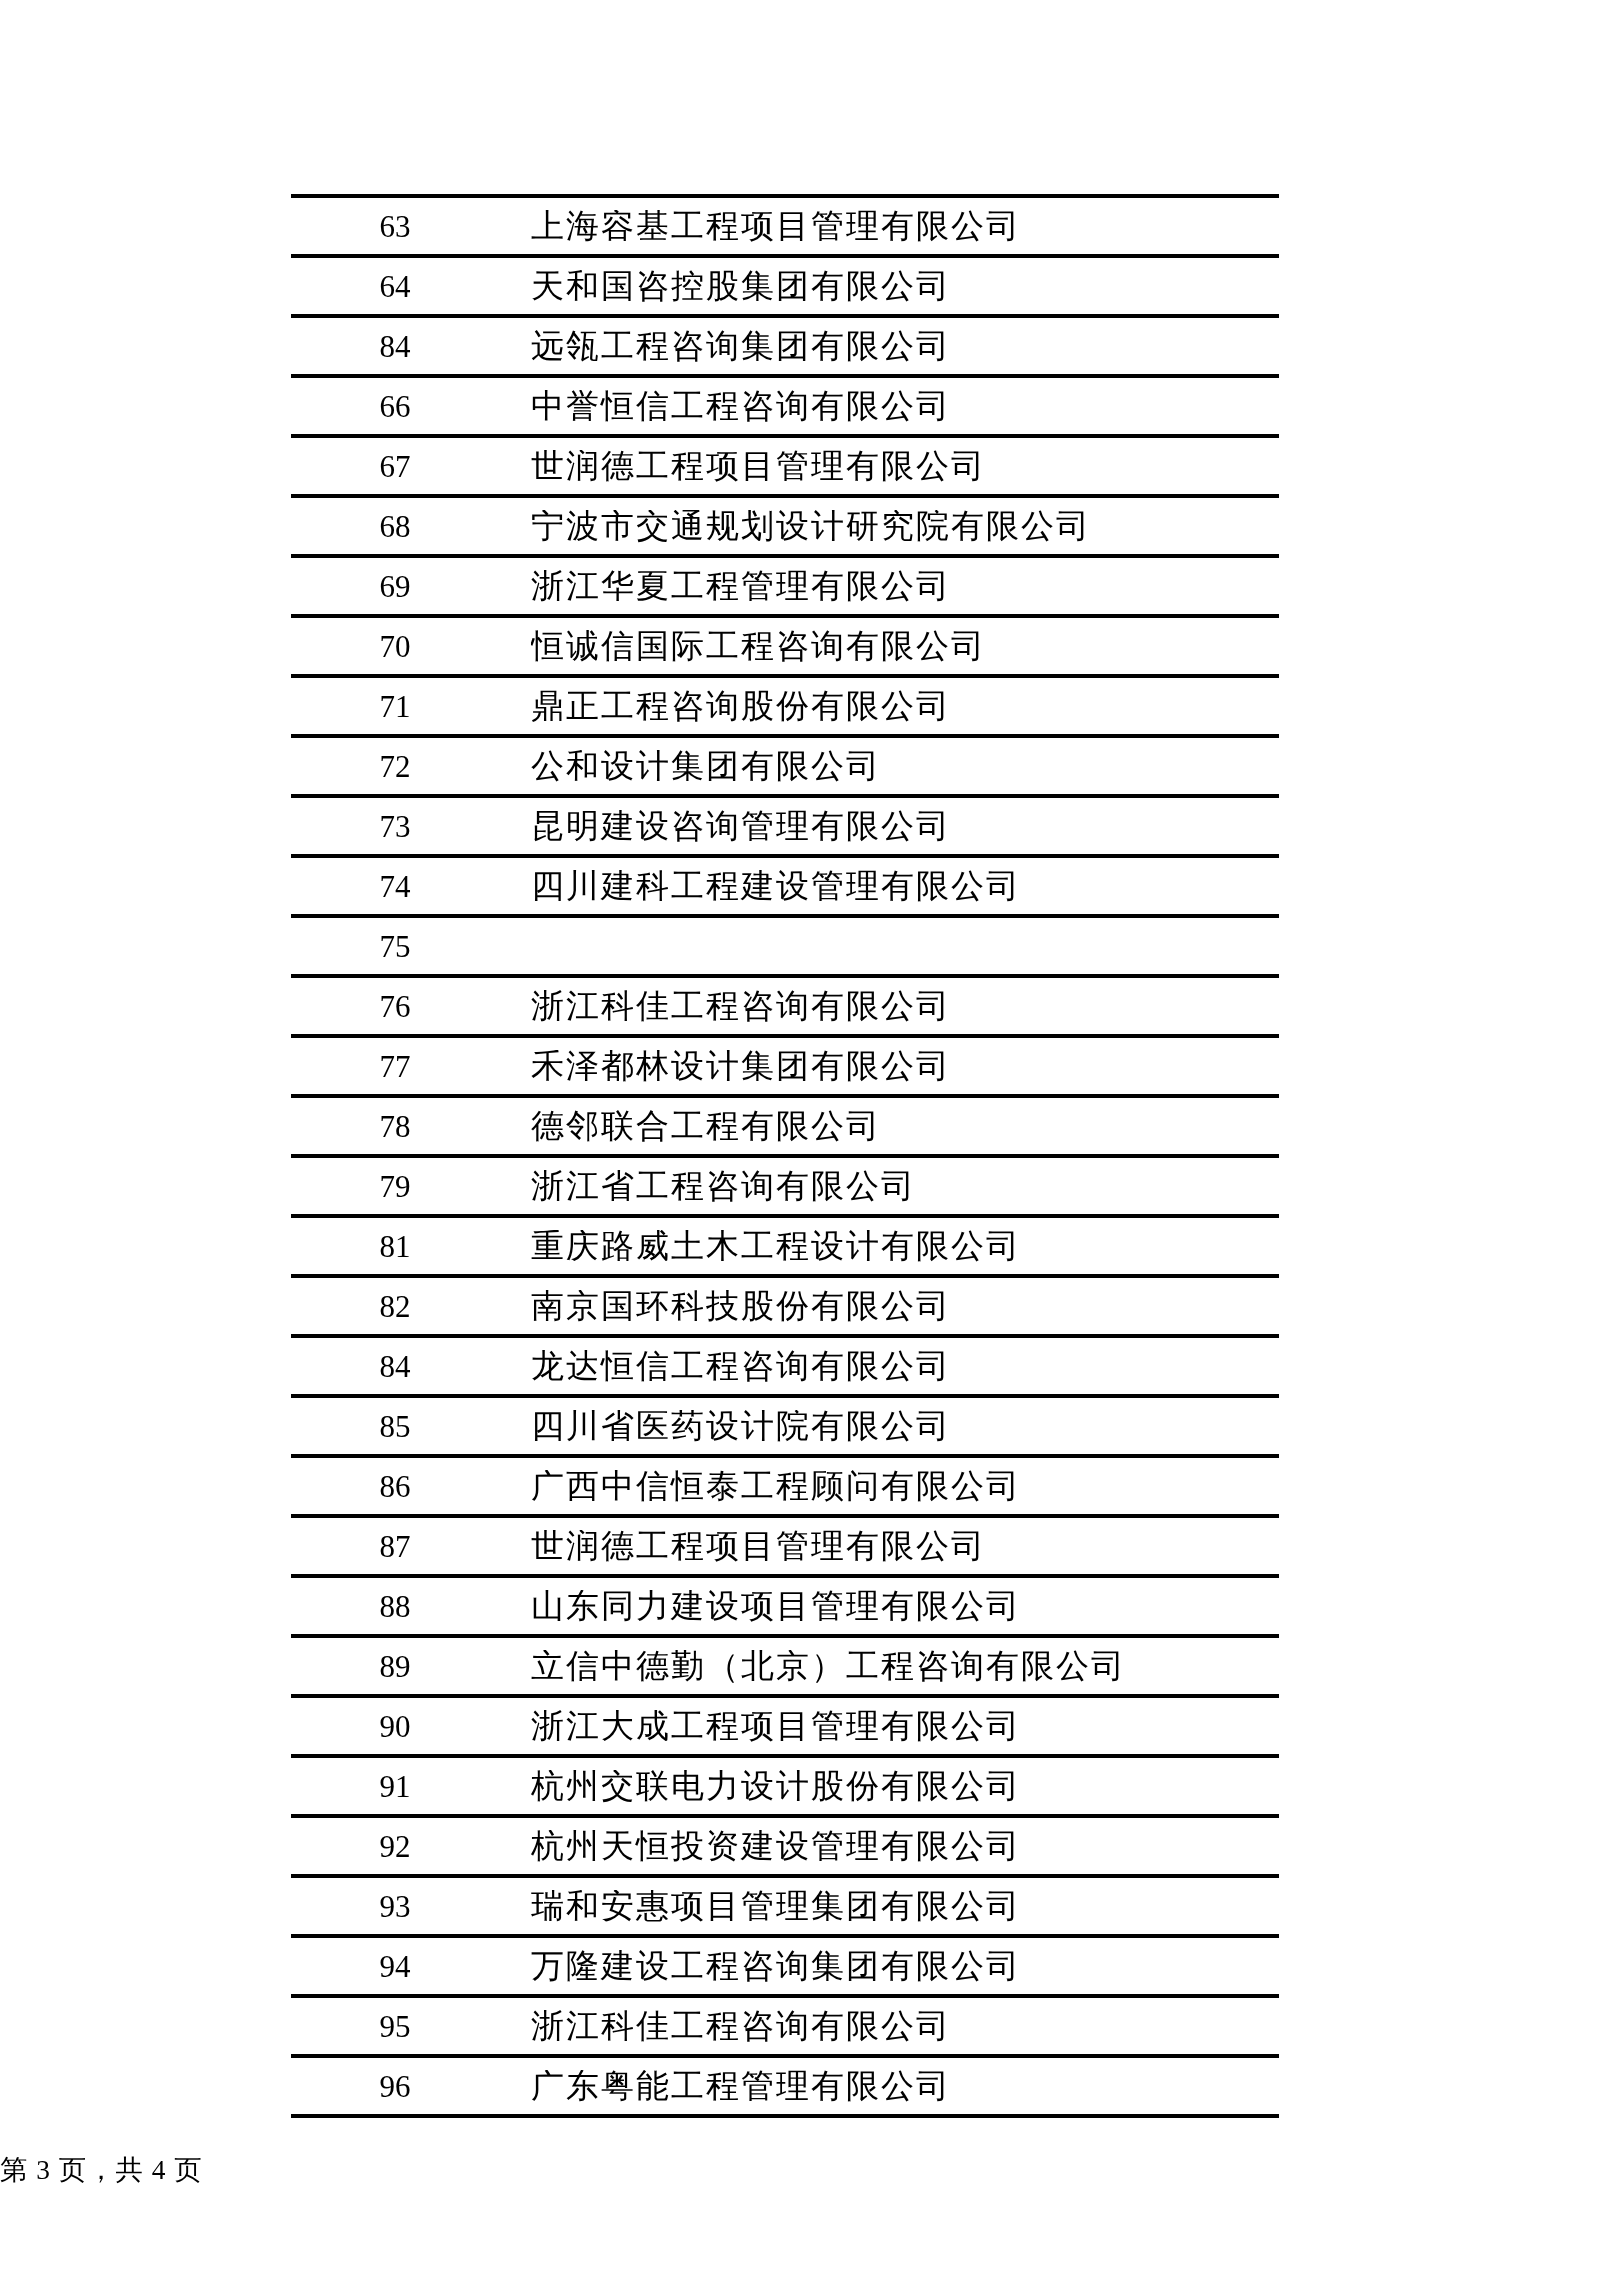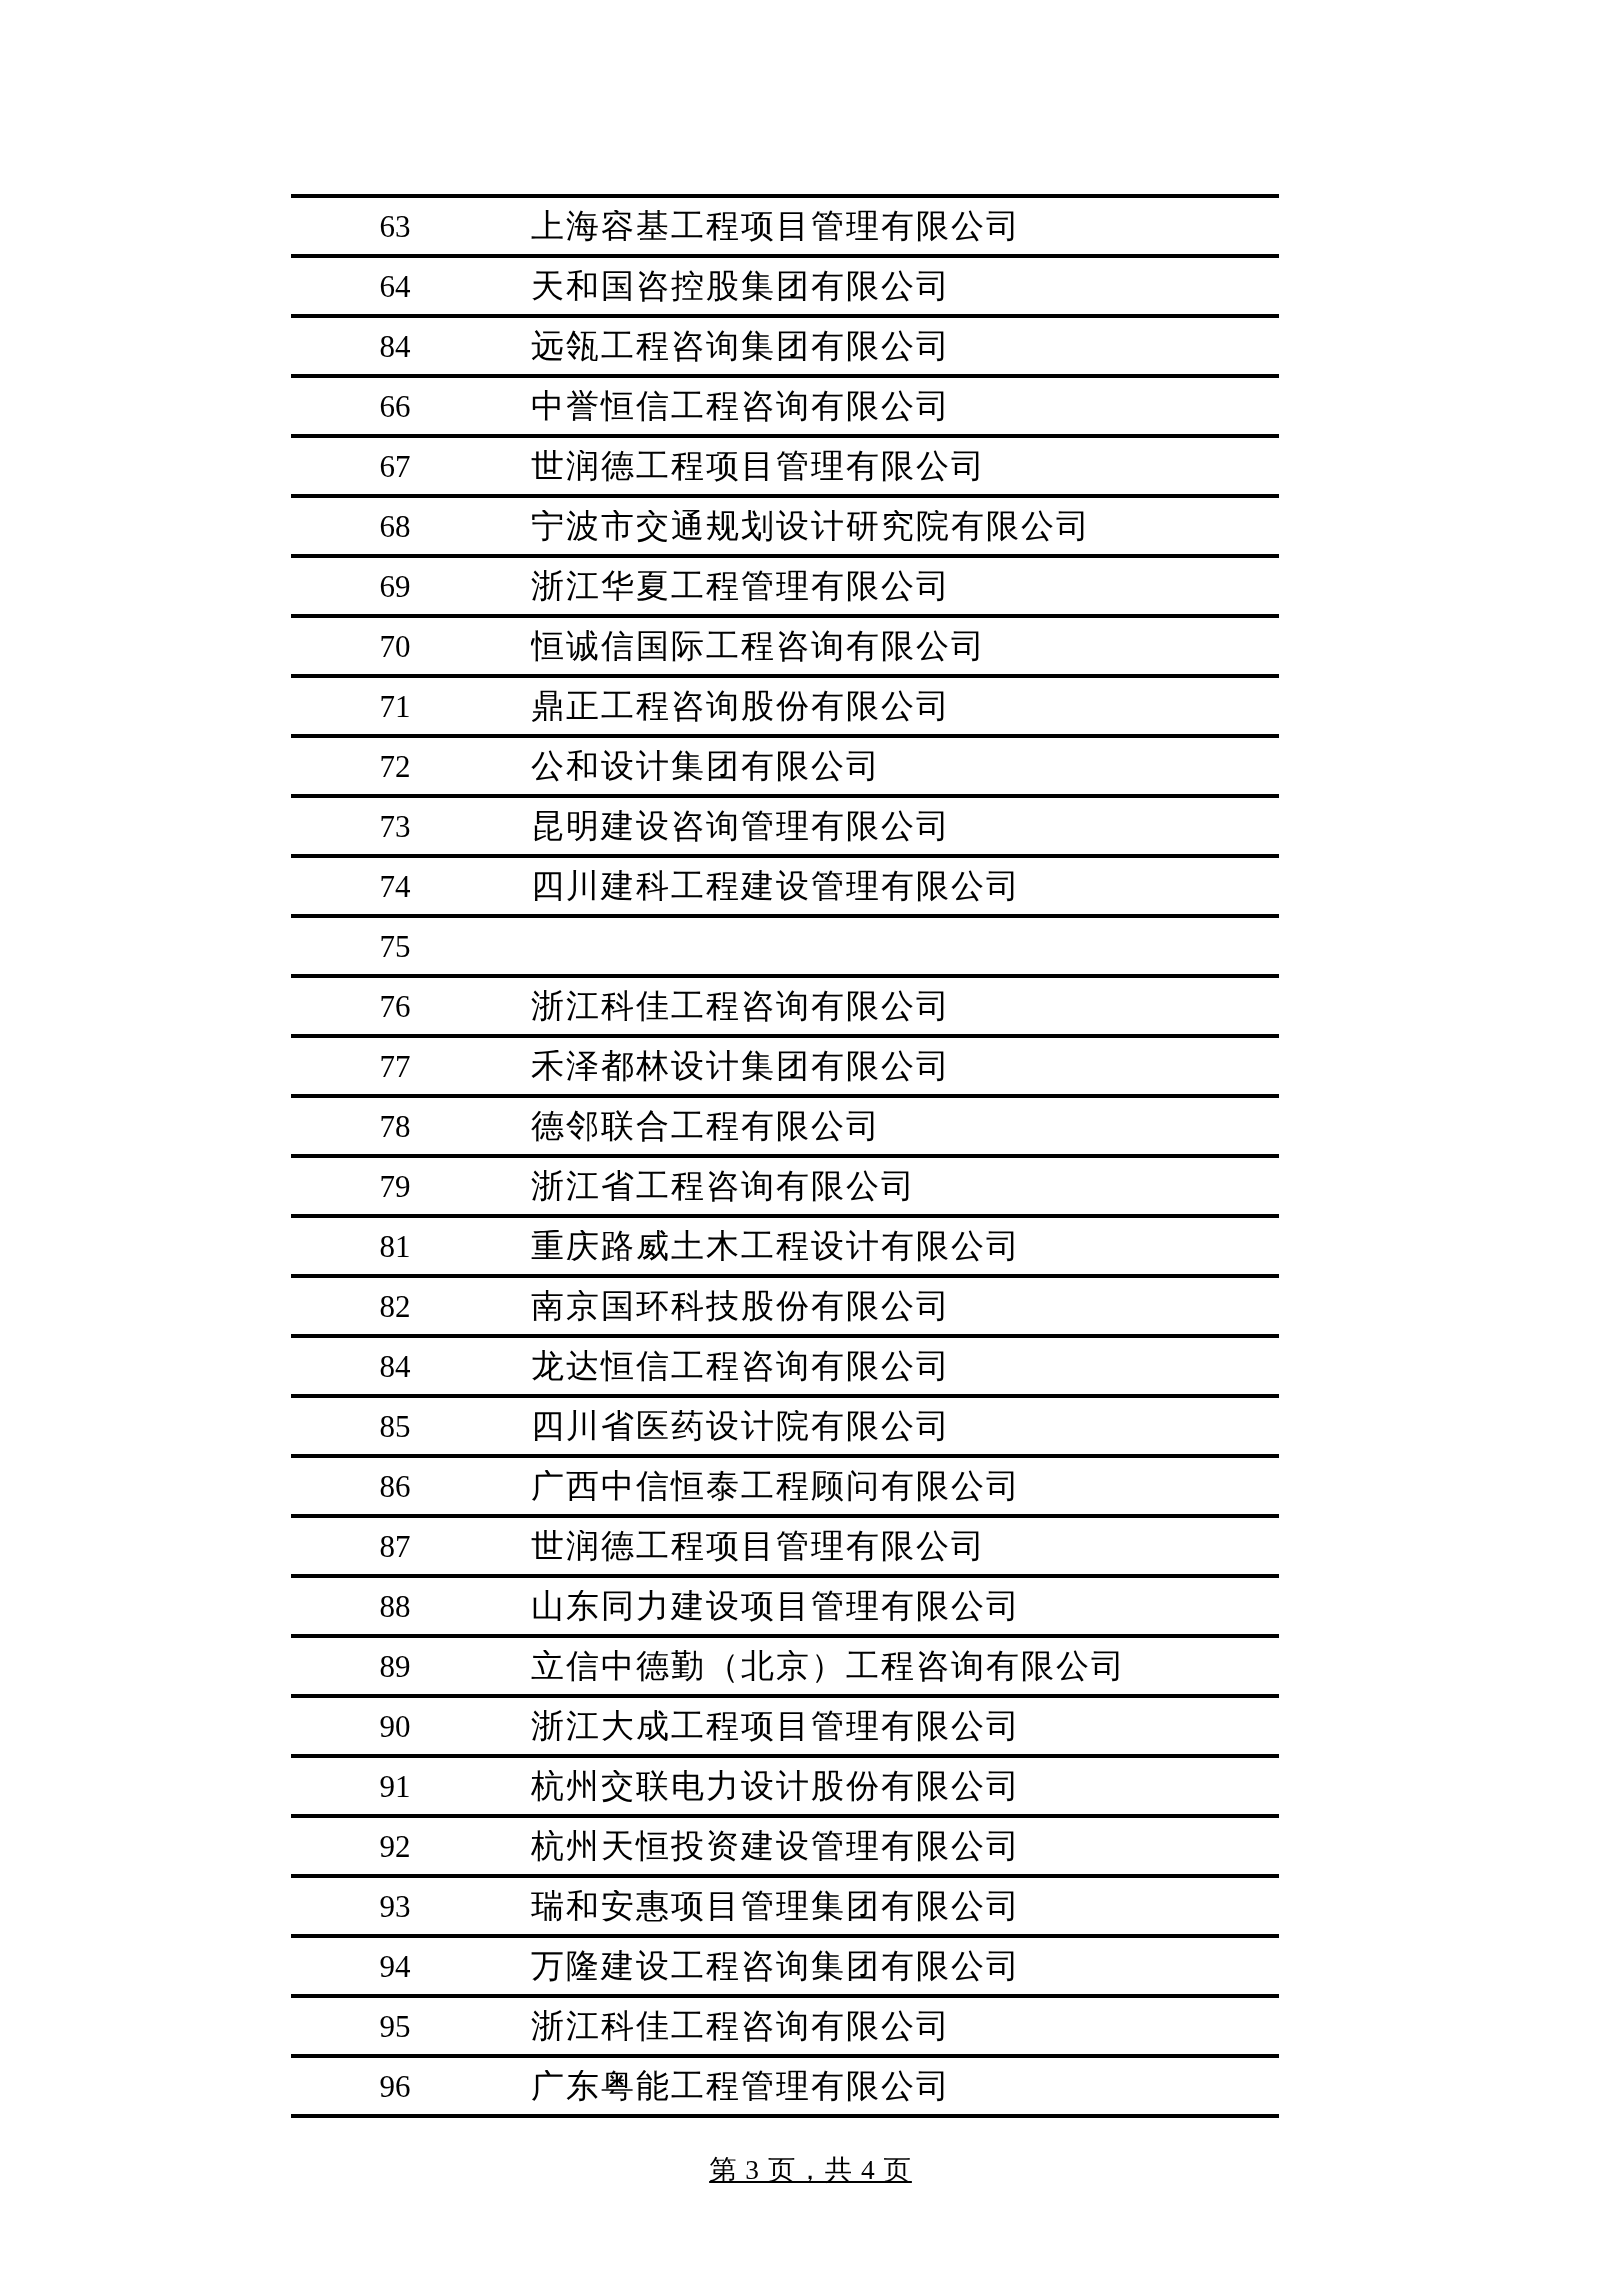--- a/index.html
+++ b/index.html
@@ -42,24 +42,22 @@
     letter-spacing: 2px;
     white-space: nowrap;
     overflow: hidden;
     margin-left: 32px;
   }
   .footer {
     position: absolute;
     top: 2152px;
     left: 0;
     width: 100%;
-    text-align: center;
     font-size: 27.4px;
     letter-spacing: 1px;
-    text-decoration: underline;
   }
 </style>
 </head>
 <body>
 
 <div class="page">
   <div class="company-table" id="company-table">
   <div class="row">
     <div class="cell-no">
       <span>63</span>

